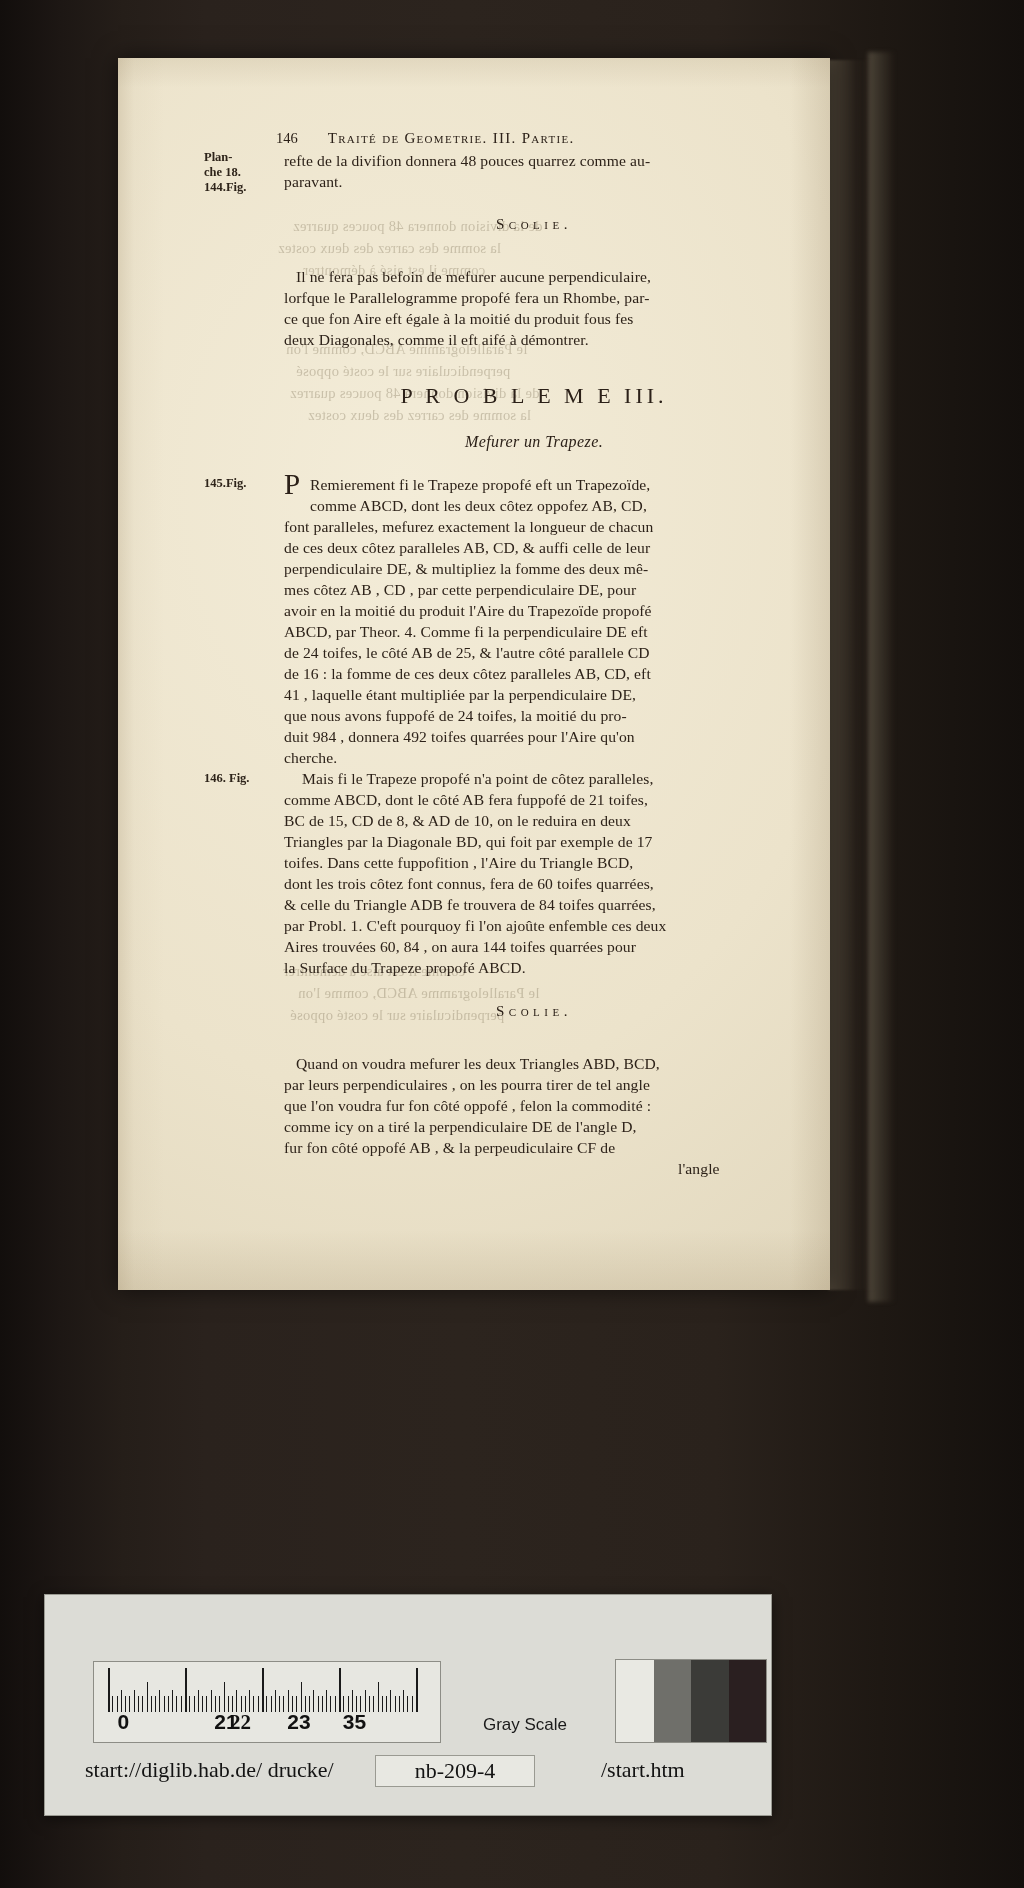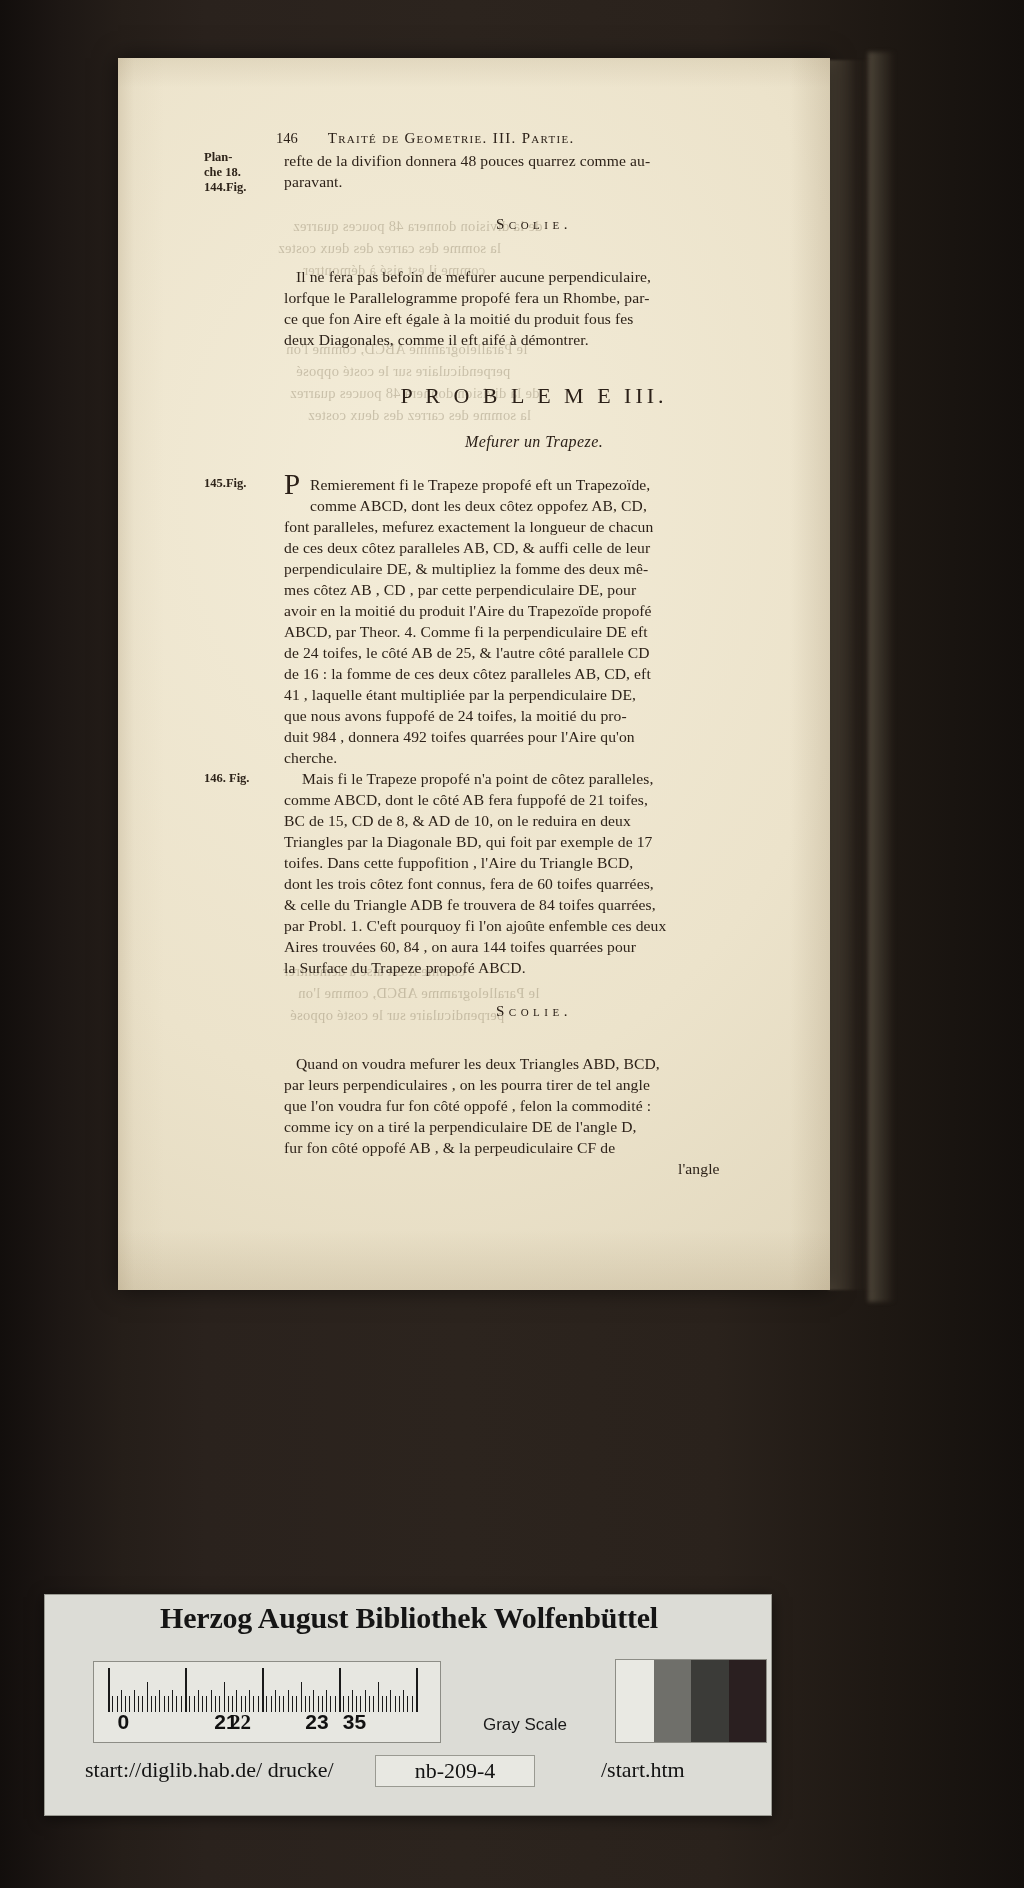--- a/index.html
+++ b/index.html
@@ -349,21 +349,20 @@
     <div class="body-line" style="top:1037px;">que l'on voudra fur fon côté oppofé , felon la commodité :</div>
     <div class="body-line" style="top:1058px;">comme icy on a tiré la perpendiculaire DE de l'angle D,</div>
     <div class="body-line" style="top:1079px;">fur fon côté oppofé AB , &amp; la perpeudiculaire CF de</div>
     <div class="body-line" style="top:1100px; left:560px;">l'angle</div>
 
   </div>
 </div>
 
 <div id="calibration-card">
 
-  <div id="library-name">Herzog August Bibliothek Wolfenbüttel</div>
 
   <div id="ruler">
     <div id="ruler-ticks">
         <div class="tick" style="left: 14px; width: 2px; height: 44px;"></div>
         <div class="tick" style="left: 18.3px; height: 16px;"></div>
         <div class="tick" style="left: 22.6px; height: 16px;"></div>
         <div class="tick" style="left: 26.8px; height: 22px;"></div>
         <div class="tick" style="left: 31.1px; height: 16px;"></div>
         <div class="tick" style="left: 35.4px; height: 16px;"></div>
         <div class="tick" style="left: 39.7px; height: 22px;"></div>
@@ -431,21 +430,21 @@
         <div class="tick" style="left: 304.9px; height: 16px;"></div>
         <div class="tick" style="left: 309.2px; height: 22px;"></div>
         <div class="tick" style="left: 313.4px; height: 16px;"></div>
         <div class="tick" style="left: 317.7px; height: 16px;"></div>
         <div class="tick" style="left: 322px; width: 2px; height: 44px;"></div>
       </div>
     <div id="ruler-labels">
         <div class="ruler-label" style="left: 29.4px;">0</div>
         <div class="ruler-label" style="left: 92px; margin-left: 40px;">21</div>
         <div class="ruler-label" style="left: 146.44px; font-family: Liberation Serif, serif;">22</div>
-        <div class="ruler-label" style="left: 204.96px; margin-left: 18px;">23</div>
+        <div class="ruler-label" style="left: 204.96px;">23</div>
         <div class="ruler-label" style="left: 260.4px;">35</div>
       </div>
   </div>
 
   <div id="kodak-sub">Gray Scale</div>
 
   <div id="gray-patches">
       <div class="patch" style="background: rgb(233, 233, 227);"></div>
       <div class="patch" style="background: rgb(111, 111, 106);"></div>
       <div class="patch" style="background: rgb(59, 59, 56);"></div>

